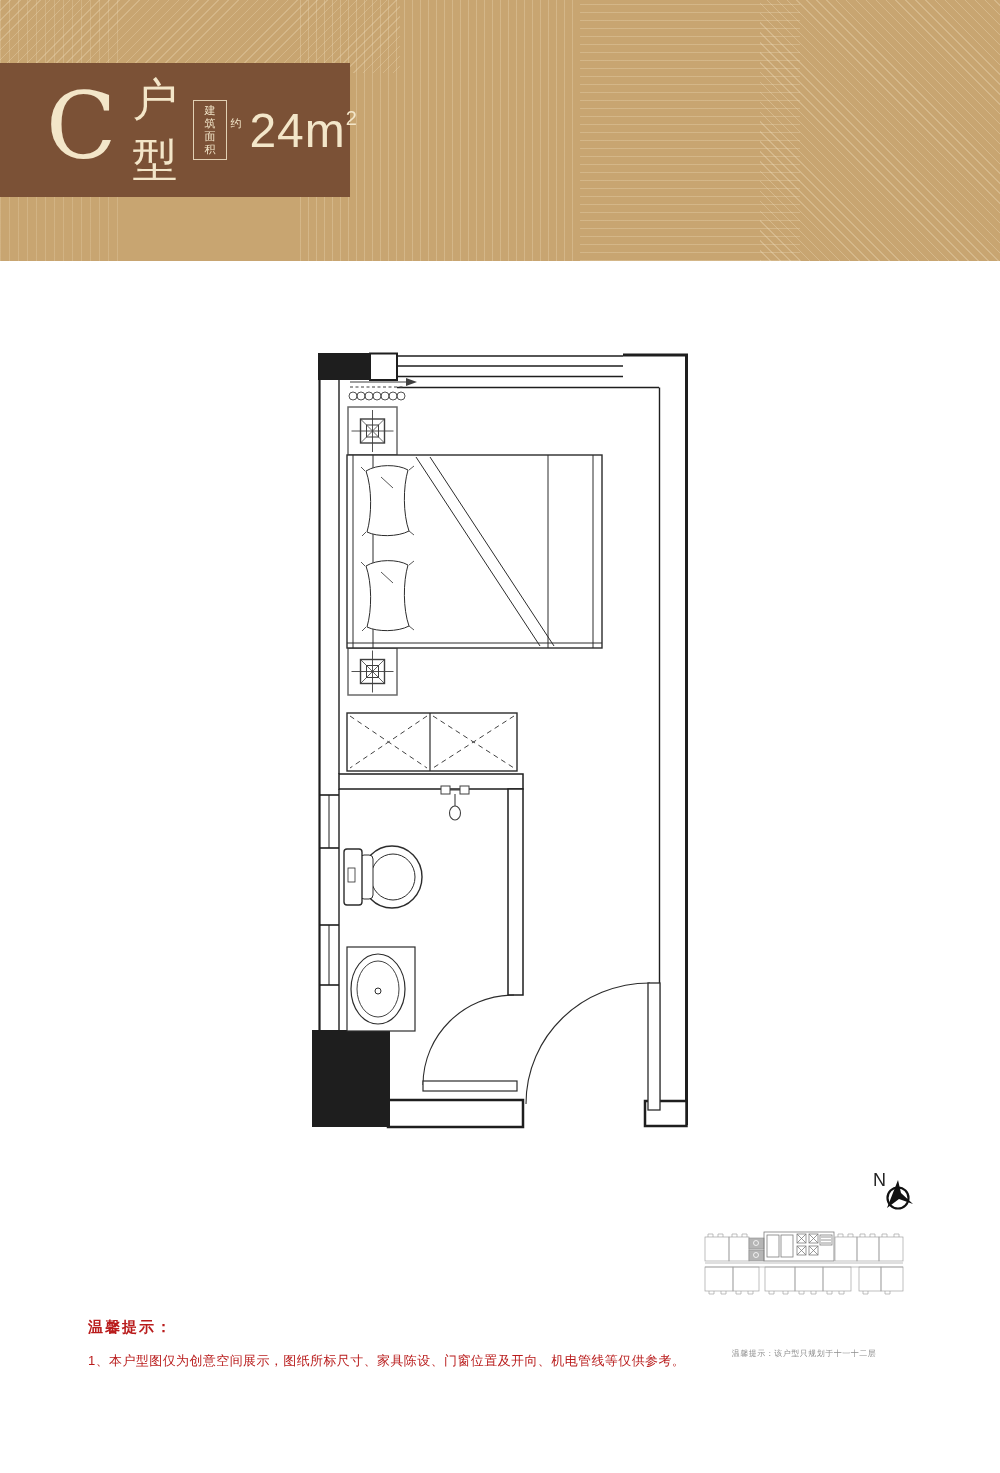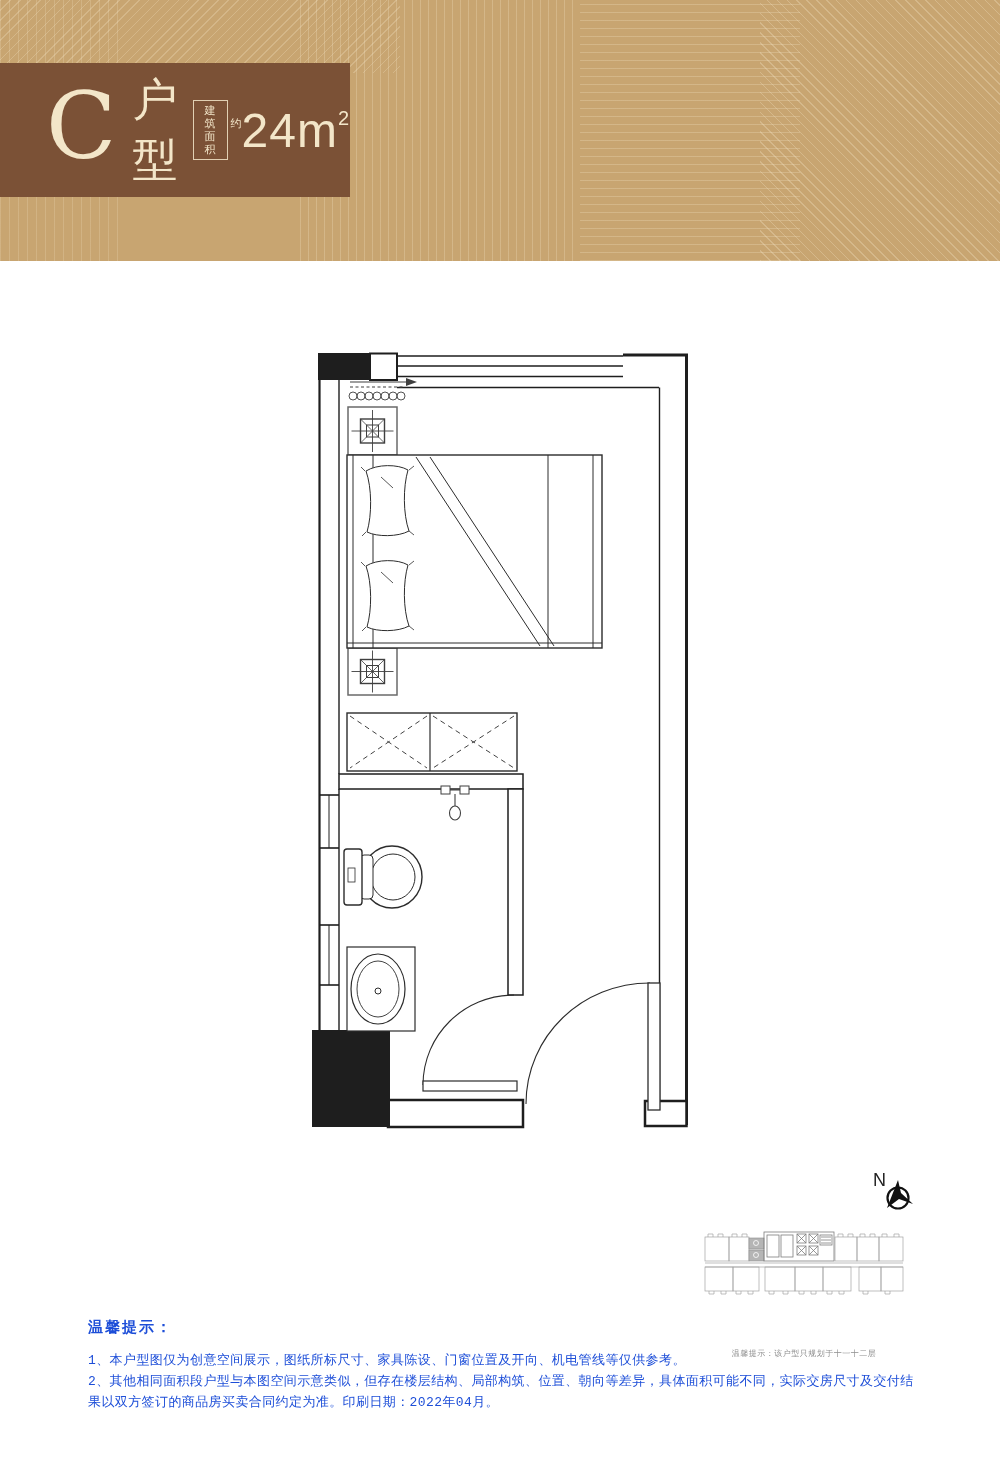--- a/index.html
+++ b/index.html
@@ -22,36 +22,36 @@
 
   
   #title-plate{position:absolute;left:0;top:63px;width:350px;height:134px;background:#7b5136;
     display:flex;align-items:center;padding-left:46px;box-sizing:border-box;color:#f3e6c9;}
   #unit-letter{font-family:"DejaVu Serif","Liberation Serif",serif;font-size:92px;line-height:1;
     font-weight:400;margin-right:16px;margin-top:-6px;}
   #unit-label{font-size:45px;letter-spacing:4px;font-weight:500;}
   #area-box{border:1px solid rgba(243,230,201,.85);padding:3px 10px;margin-left:12px;
     font-size:11px;line-height:13px;text-align:center;letter-spacing:1px;}
   #area-approx{font-size:11px;margin-left:3px;align-self:center;margin-top:-14px;}
-  #area-value{font-size:48px;font-weight:400;letter-spacing:1px;}
+  #area-value{font-size:48px;font-weight:400;margin-left:8px;letter-spacing:1px;}
   #area-value sup{font-size:20px;vertical-align:22px;}
 
   
   #plan-wrap{position:absolute;left:300px;top:340px;width:400px;height:800px;}
 
   
   #keyplan-wrap{position:absolute;left:703px;top:1227px;width:202px;height:70px;}
   #keyplan-caption{position:absolute;left:703px;top:1348px;width:202px;text-align:center;
     font-size:8px;color:#8f8f8f;letter-spacing:.5px;}
 
   
   #compass{position:absolute;left:865px;top:1162px;width:52px;height:58px;}
 
   
-  #footer{position:absolute;left:88px;top:1318px;width:834px;color:#1d4ed8;font-family:Liberation Mono, monospace;}
+  #footer{position:absolute;left:88px;top:1318px;width:834px;color:#b91c1c;}
   #footer-heading{font-size:15px;font-weight:bold;letter-spacing:2px;margin:0 0 13px 0;}
   .note{font-size:13px;line-height:21px;letter-spacing:.4px;margin:0;}
 </style>
 </head>
 <body>
 
 <div id="page">
 
   <div id="header-band">
     <div class="pat pat-vert-left"></div>
@@ -269,16 +269,15 @@
         <rect x="117" y="8" width="12" height="10"></rect>
         <path d="M118,10 h10 M118,13 h10 M118,16 h10"></path>
       </g>
     </svg>
   </div>
   <div id="keyplan-caption">温馨提示：该户型只规划于十一十二层</div>
 
   <div id="footer">
     <p id="footer-heading">温馨提示：</p>
     <p class="note">1、本户型图仅为创意空间展示，图纸所标尺寸、家具陈设、门窗位置及开向、机电管线等仅供参考。</p>
-    <p class="note">2、其他相同面积段户型与本图空间示意类似，但存在楼层结构、局部构筑、位置、朝向等差异，具体面积可能不同，实际交房尺寸及交付结果以双方签订的商品房买卖合同约定为准。印刷日期：2022年04月。</p>
   </div>
 
 </div>
 
 </body></html>

